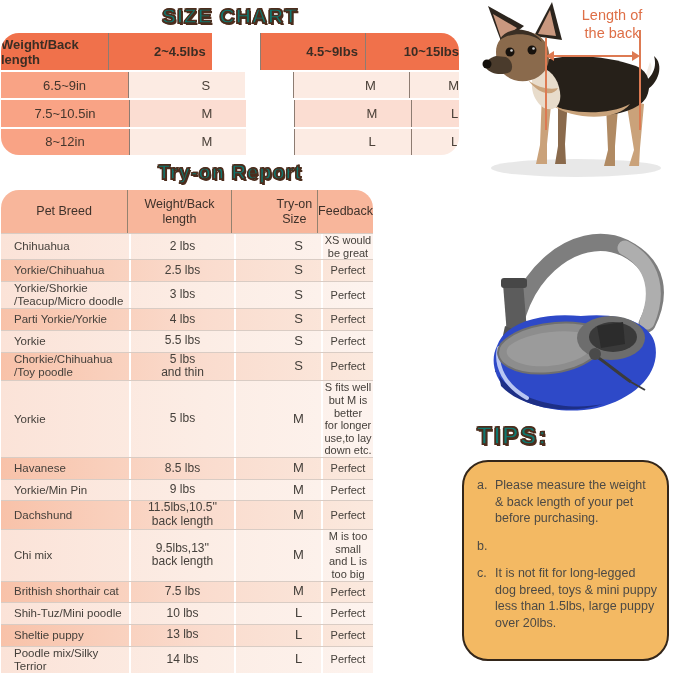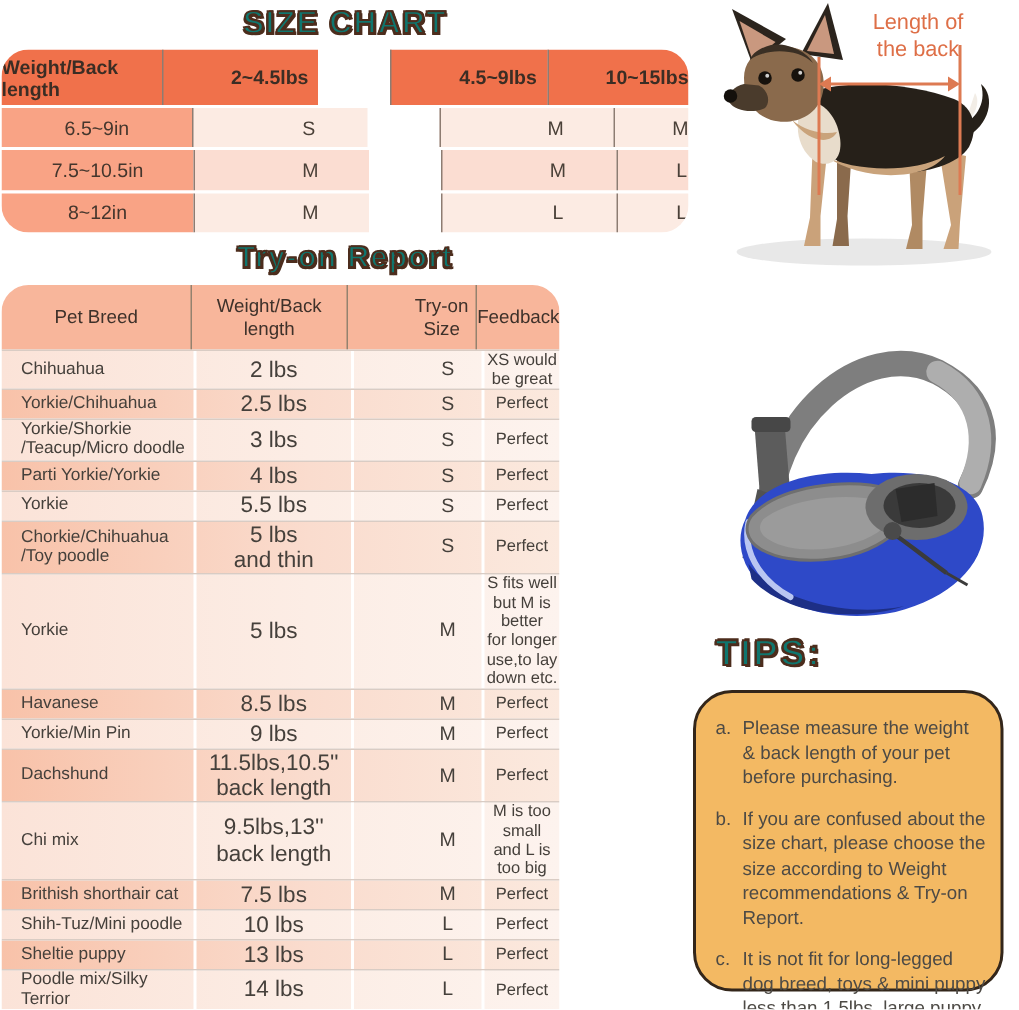--- a/index.html
+++ b/index.html
@@ -56,21 +56,21 @@
   #tryon-table .t-body.alt {
     background:linear-gradient(90deg,#f8c2a9 0%,#fadcce 55%,#fbe9de 100%);
   }
   #tryon-table .t-body:first-of-type { border-top:2px solid #ffffff; }
   #tryon-table .cell {
     display:flex; align-items:center; justify-content:center; text-align:center;
     white-space:pre-line; line-height:1.15; color:#45403b;
   }
   #tryon-table .t-body .cell + .cell { border-left:2px solid #ffffff; }
   #tryon-table .col-breed { width:128px; justify-content:flex-start; text-align:left; padding-left:13px; font-size:11.5px; }
-  #tryon-table .col-weight { width:105px; font-size:15px; }
+  #tryon-table .col-weight { width:105px; font-size:12px; }
   #tryon-table .col-size { width:87px; font-size:13px;padding-left:40px; }
   #tryon-table .col-feedback { flex:1; font-size:11px; }
   #tryon-table .t-head .col-breed { justify-content:center; text-align:center; padding-left:0; }
 
   
   #dog-figure { position:absolute; left:458px; top:0; width:221px; height:182px; }
   #back-length-note {
     position:absolute; left:556px; top:6px; width:112px; text-align:center;
     color:#de6f47; font-size:14.5px; line-height:1.25; white-space:pre-line;
   }
@@ -309,21 +309,20 @@
   </svg>
 
   <div id="tips-title" class="bubble-title">TIPS:</div>
   <div id="tips-box">
     <div class="tip-item">
       <div class="tip-marker">a.</div>
       <div class="tip-text">Please measure the weight &amp; back length of your pet before purchasing.</div>
     </div>
     <div class="tip-item">
       <div class="tip-marker">b.</div>
-      <div class="tip-text">If you are confused about the size chart, please choose the size according to Weight recommendations &amp; Try-on Report.</div>
     </div>
     <div class="tip-item">
       <div class="tip-marker">c.</div>
       <div class="tip-text">It is not fit for long-legged dog breed, toys &amp; mini puppy less than 1.5lbs, large puppy over 20lbs.</div>
     </div>
   </div>
 
 </div>
 
 </body></html>

